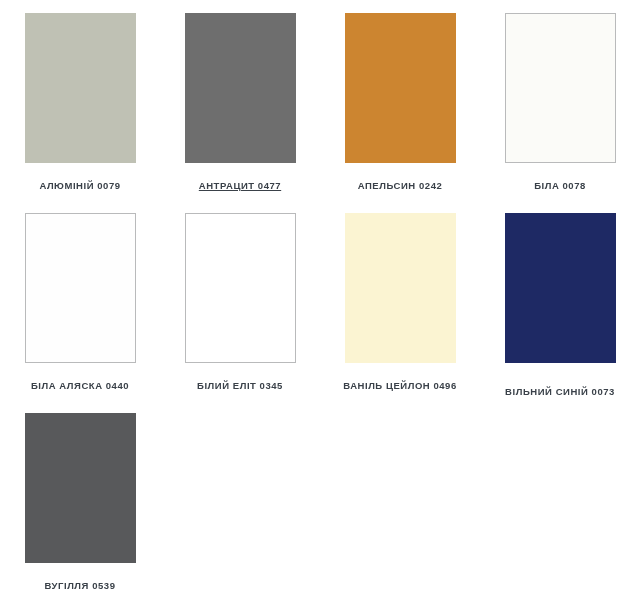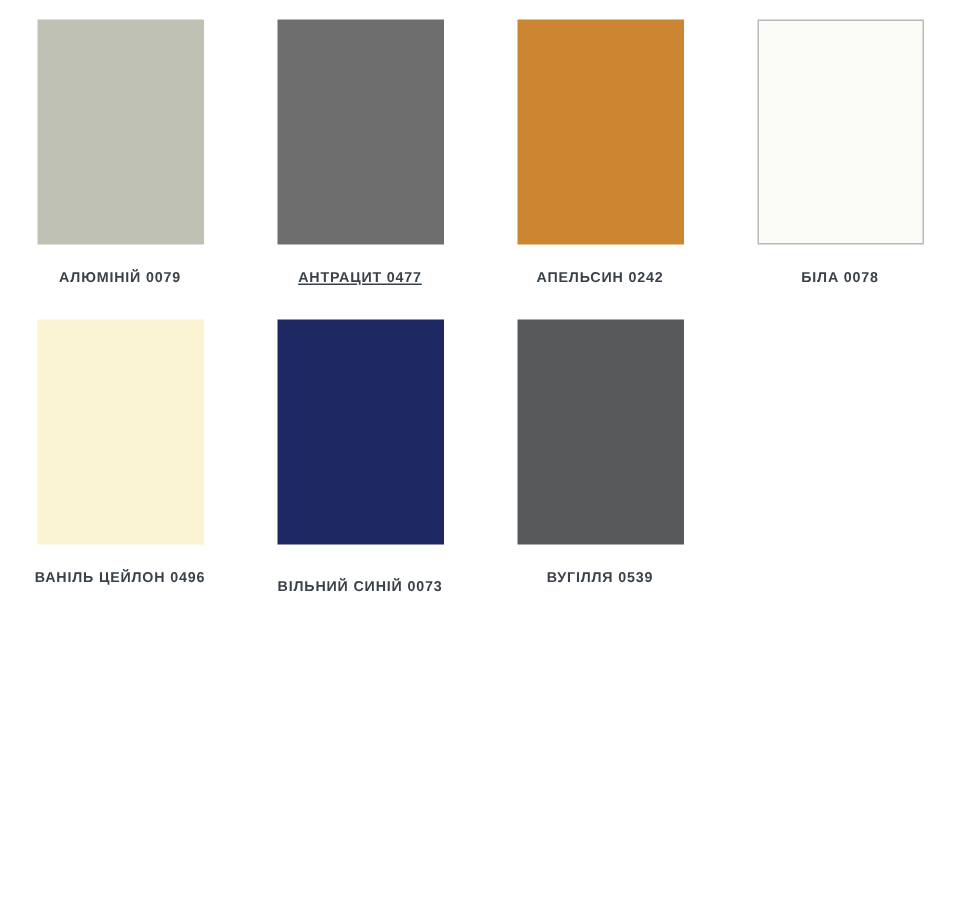--- a/index.html
+++ b/index.html
@@ -68,20 +68,28 @@
     </div>
     <div class="swatch-cell">
       <div class="swatch-chip" style="background-color: rgb(204, 133, 48);"></div>
       <div class="swatch-label" style="color: rgb(58, 65, 73);">АПЕЛЬСИН 0242</div>
     </div>
     <div class="swatch-cell">
       <div class="swatch-chip bordered" style="background-color: rgb(251, 251, 248); border-color: rgb(185, 186, 187);"></div>
       <div class="swatch-label" style="color: rgb(58, 65, 73); text-align: center;">БІЛА 0078</div>
     </div>
     <div class="swatch-cell">
+      <div class="swatch-chip bordered" style="background-color: rgb(254, 254, 254); border-color: rgb(185, 186, 187);"></div>
+      <div class="swatch-label" style="color: rgb(58, 65, 73);">БІЛА АЛЯСКА 0440</div>
+    </div>
+    <div class="swatch-cell">
+      <div class="swatch-chip bordered" style="background-color: rgb(255, 255, 255); border-color: rgb(185, 186, 187);"></div>
+      <div class="swatch-label" style="color: rgb(58, 65, 73);">БІЛИЙ ЕЛІТ 0345</div>
+    </div>
+    <div class="swatch-cell">
       <div class="swatch-chip" style="background-color: rgb(251, 244, 210);"></div>
       <div class="swatch-label" style="color: rgb(58, 65, 73);">ВАНІЛЬ ЦЕЙЛОН 0496</div>
     </div>
     <div class="swatch-cell">
       <div class="swatch-chip" style="background-color: rgb(30, 41, 100);"></div>
       <div class="swatch-label" style="color: rgb(58, 65, 73); margin-top: 24px;">ВІЛЬНИЙ СИНІЙ 0073</div>
     </div>
     <div class="swatch-cell">
       <div class="swatch-chip" style="background-color: rgb(88, 89, 91);"></div>
       <div class="swatch-label" style="color: rgb(58, 65, 73);">ВУГІЛЛЯ 0539</div>

